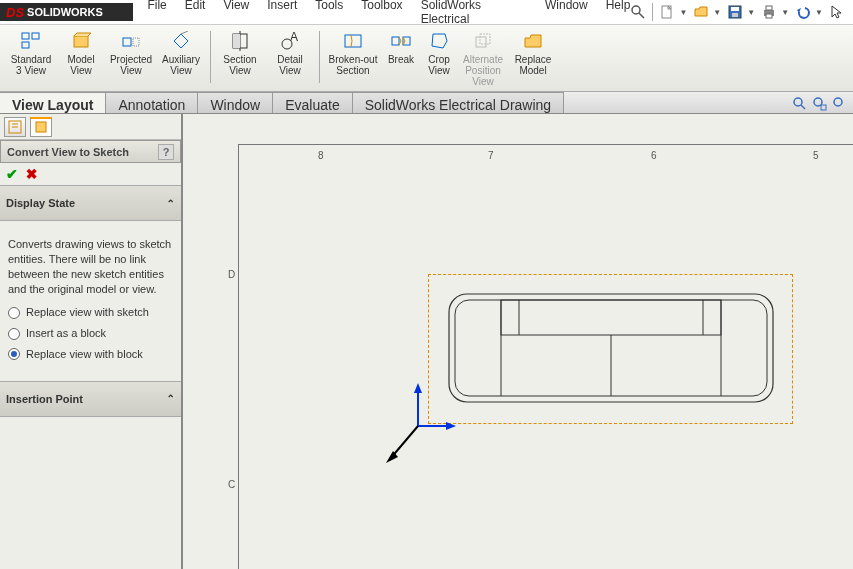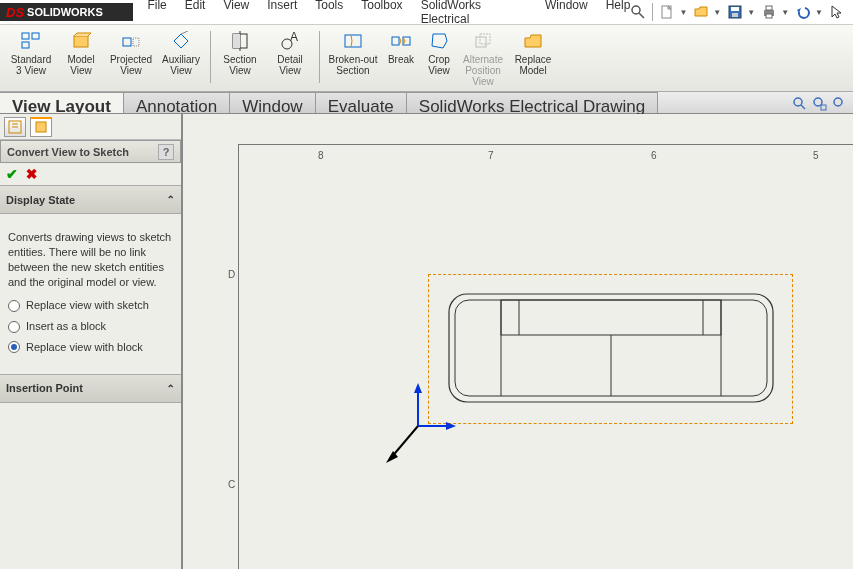--- a/index.html
+++ b/index.html
@@ -15,40 +15,40 @@
 .tb-ico { width: 16px; height: 16px; display: inline-block; }
 .dd { font-size: 8px; color: #555; margin-left: -2px; }
 
 .ribbon { height: 67px; background: linear-gradient(#f9f9f5, #e6e6e0); border-bottom: 1px solid #aaa; display: flex; padding: 3px 6px 0 6px; }
 .ribbon-group { display: flex; }
 .ribbon-btn { width: 50px; text-align: center; font-size: 10px; color: #333; padding-top: 2px; cursor: pointer; line-height: 1.1; }
 .ribbon-btn.disabled { color: #999; }
 .ribbon-btn .ico { height: 22px; display: flex; justify-content: center; align-items: center; margin-bottom: 2px; }
 .ribbon-sep { width: 1px; background: #aaa; margin: 3px 4px 8px 4px; }
 
-.tabbar { height: 22px; background: linear-gradient(#eee, #d8d8d8); border-bottom: 1px solid #888; display: flex; align-items: stretch; font-size: 17px; }
+.tabbar { height: 22px; background: linear-gradient(#eee, #d8d8d8); border-bottom: 1px solid #888; display: flex; align-items: stretch; font-size: 14px; }
 .tab { padding: 4px 12px 0 12px; border-right: 1px solid #999; cursor: pointer; color: #333; background: linear-gradient(#e3e3e3, #cfcfcf); border-top: 1px solid #999; }
 .tab.active { background: #f3f3ef; font-weight: bold; border-top: 1px solid #999; }
 .spacer { flex: 1; }
 .zoom-icons { display: flex; align-items: center; gap: 4px; padding-right: 6px; }
 
 .workarea { display: flex; height: 455px; }
 
 .panel { width: 183px; border-right: 2px solid #888; background: #eeeee8; font-size: 11px; display: flex; flex-direction: column; }
 .panel-tabs { height: 26px; border-bottom: 1px solid #bbb; display: flex; align-items: center; padding-left: 4px; gap: 4px; }
 .pt { width: 22px; height: 20px; border: 1px solid #999; background: linear-gradient(#fdfdfd, #e0e0e0); display: flex; align-items: center; justify-content: center; font-size: 10px; }
 .pt.active { border-top: 2px solid #f90; background: #fff; }
 
 .prop-title { height: 23px; background: linear-gradient(#e8e8e0, #d4d4cc); border: 1px solid #999; margin: 0; display: flex; align-items: center; padding: 0 6px; font-size: 11px; font-weight: bold; color: #444; }
 .prop-help { margin-left: auto; width: 16px; height: 16px; border: 1px solid #aaa; background: #ddd; text-align: center; line-height: 14px; color: #666; }
 .confirm-row { height: 22px; display: flex; align-items: center; gap: 8px; padding-left: 6px; }
 .check { color: #009a00; font-size: 14px; font-weight: bold; }
 .xmark { color: #c00; font-size: 14px; font-weight: bold; }
 
-.section-head { height: 29px; background: linear-gradient(#e0e0d8, #cdcdc5); border-top: 1px solid #aaa; border-bottom: 1px solid #aaa; display: flex; align-items: center; padding: 12px 6px; font-weight: bold; color: #333; font-size: 11px; }
+.section-head { height: 36px; background: linear-gradient(#e0e0d8, #cdcdc5); border-top: 1px solid #aaa; border-bottom: 1px solid #aaa; display: flex; align-items: center; padding: 12px 6px; font-weight: bold; color: #333; font-size: 11px; }
 .collapse { margin-left: auto; font-size: 10px; }
 .section-body { padding: 16px 8px; color: #333; line-height: 1.35; }
 .radio-row { display: flex; align-items: center; gap: 6px; padding: 3px 0; }
 .radio { width: 12px; height: 12px; border: 1px solid #666; border-radius: 50%; display: inline-flex; align-items: center; justify-content: center; background: #fff; }
 .radio.on::after { content: ""; width: 6px; height: 6px; background: #2a5fbd; border-radius: 50%; }
 
 .canvas { flex: 1; position: relative; background: #efefe9; overflow: hidden; }
 .sheet-border { position: absolute; left: 55px; top: 30px; right: -70px; bottom: -250px; border: 1px solid #777; background: #efefe9; }
 .ruler-num { position: absolute; font-size: 10px; color: #555; }
 .ruler-letter { position: absolute; font-size: 10px; color: #555; }

